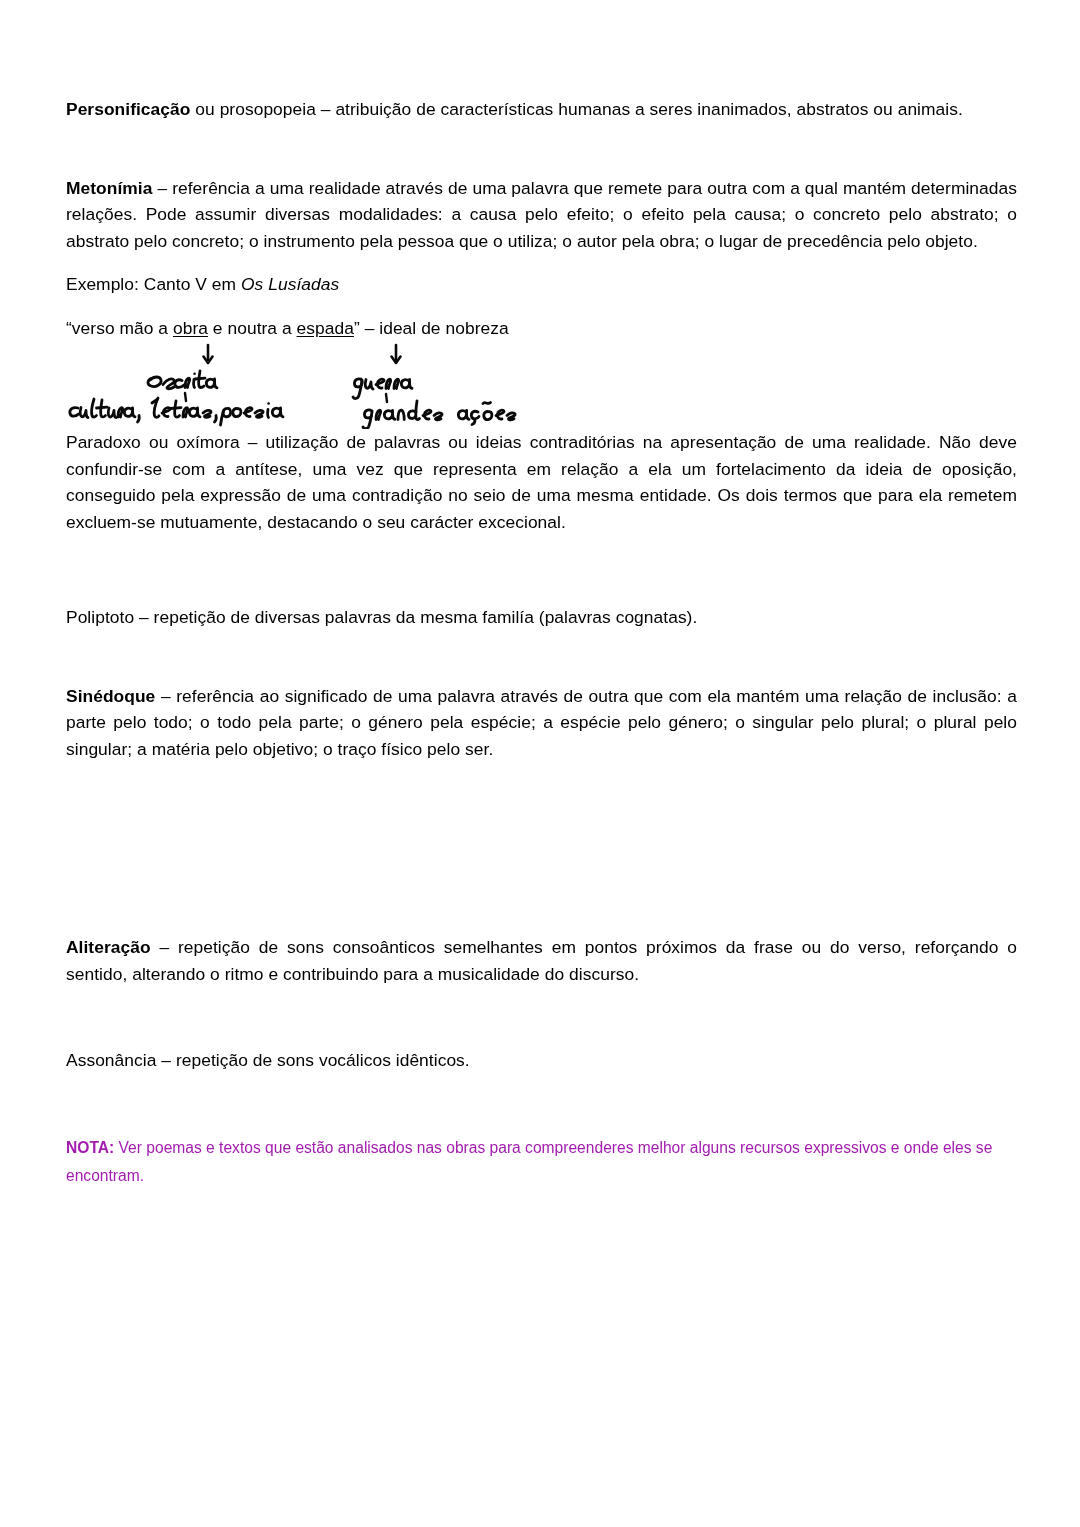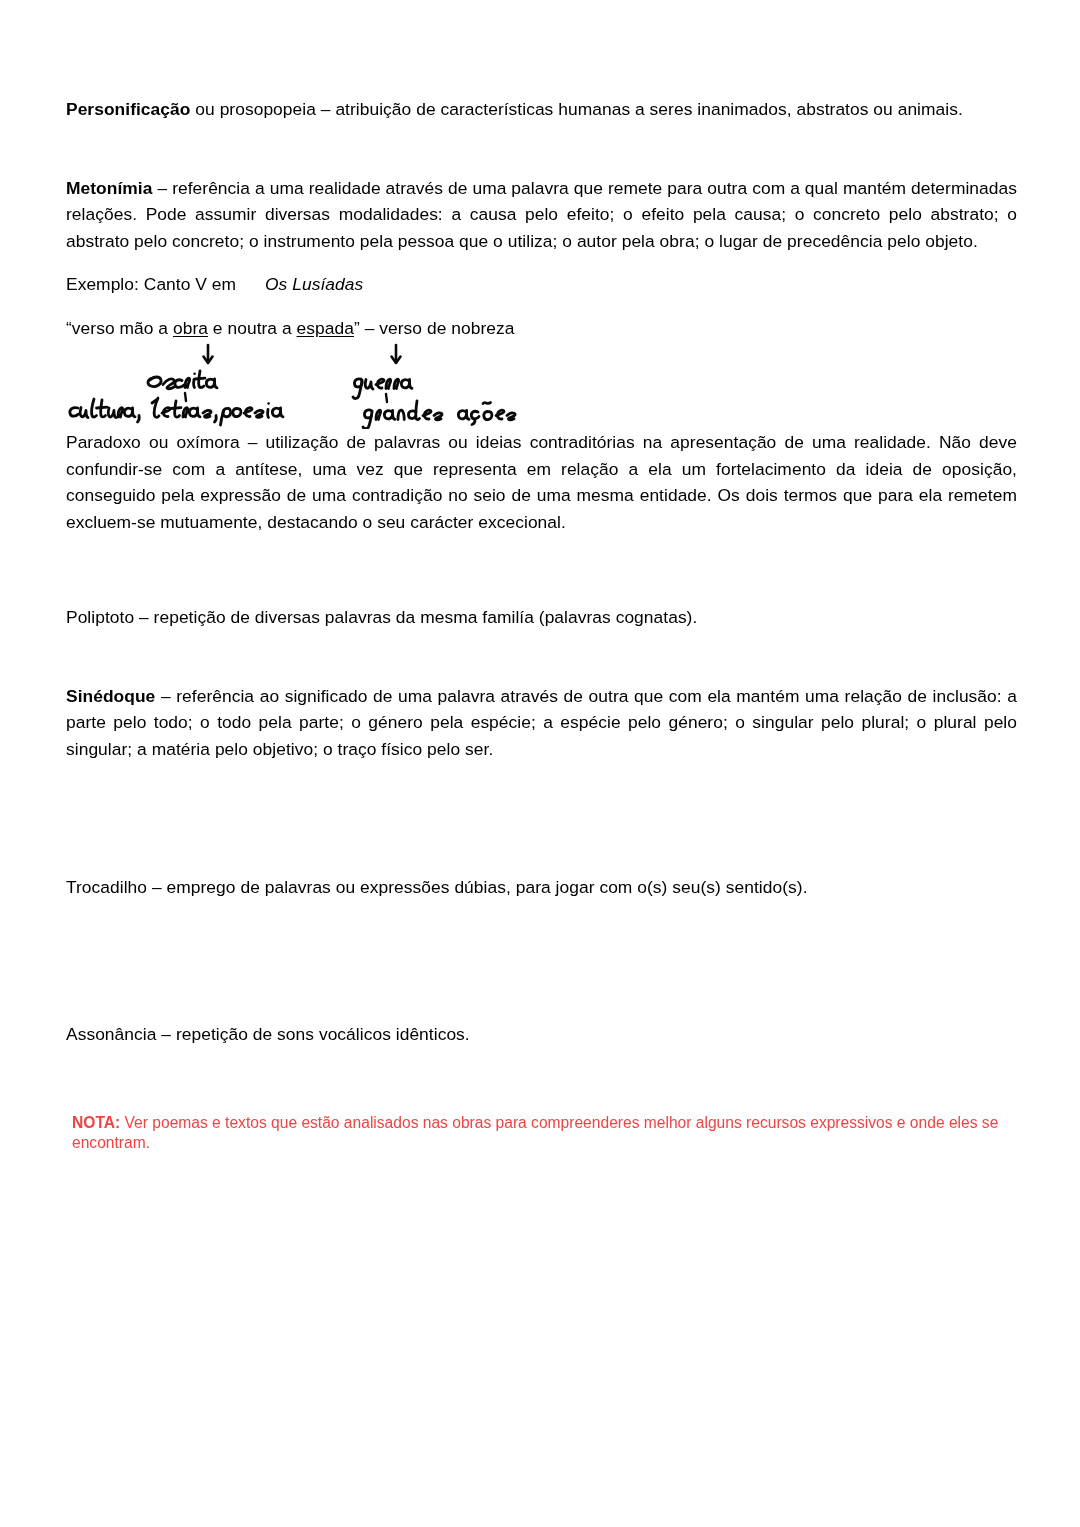--- a/index.html
+++ b/index.html
@@ -32,21 +32,21 @@
   p.body {
     margin: 0;
     font-size: 17.4px;
     line-height: 26.5px;
     text-align: justify;
     color: #010101;
     letter-spacing: 0.05px;
   }
   p.body.nojust { text-align: left; }
   .b { font-weight: bold; }
-  .it { font-style: italic; margin-left: 24px; }
+  .it { font-style: italic; }
   .u { text-decoration: underline; text-underline-offset: 2px; }
 
   
   .gap-lg   { height: 52px; }
   .gap-sm   { height: 17px; }
   .gap-xl   { height: 60px; }
 
   
   .hand-wrap {
     position: relative;
@@ -56,45 +56,45 @@
   }
   .hand-svg {
     position: absolute;
     left: 0;
     top: 0;
     display: block;
   }
 
   .note {
     font-size: 15.6px;
-    line-height: 20px;
+    line-height: 28px;
     text-align: left;
-    margin: 6px;
-    color: #ef4444;
+    margin: 0;
+    color: #a21caf;
   }
 </style>
 </head>
 <body>
 
 <div class="page">
   <div class="content">
 
     <p class="body"><span class="b">Personificação</span><span> ou prosopopeia – atribuição de características humanas a seres inanimados, abstratos ou animais.</span></p>
 
     <div class="gap-lg"></div>
 
     <p class="body"><span class="b">Metonímia</span><span> – referência a uma realidade através de uma palavra que remete para outra com a qual mantém determinadas relações. Pode assumir diversas modalidades: a causa pelo efeito; o efeito pela causa; o concreto pelo abstrato; o abstrato pelo concreto; o instrumento pela pessoa que o utiliza; o autor pela obra; o lugar de precedência pelo objeto.</span></p>
 
     <div class="gap-sm"></div>
 
     <p class="body nojust"><span>Exemplo: Canto V em </span><span class="it">Os Lusíadas</span></p>
 
     <div class="gap-sm"></div>
 
-    <p class="body nojust"><span>“verso mão a </span><span class="u">obra</span><span> e noutra a </span><span class="u">espada</span><span>” – verso de nobreza</span></p>
+    <p class="body nojust"><span>“verso mão a </span><span class="u">obra</span><span> e noutra a </span><span class="u">espada</span><span>” – ideal de nobreza</span></p>
 
     <div class="hand-wrap">
       <svg class="hand-svg" width="560" height="88" viewBox="0 0 560 88" xmlns="http://www.w3.org/2000/svg">
         <g fill="none" stroke="#0a0a0a" stroke-width="2.6" stroke-linecap="round" stroke-linejoin="round">
 
           <g>
             <path d="M142,4 L142,21"></path>
             <path d="M137.5,15.5 L142,22 L146.5,15.5"></path>
           </g>
 
@@ -239,24 +239,24 @@
 
     <div class="gap-lg"></div>
 
     <p class="body"><span class="b">Sinédoque</span><span> – referência ao significado de uma palavra através de outra que com ela mantém uma relação de inclusão: a parte pelo todo; o todo pela parte; o género pela espécie; a espécie pelo género; o singular pelo plural; o plural pelo singular; a matéria pelo objetivo; o traço físico pelo ser.</span></p>
 
     <div class="gap-lg"></div>
 
 
     <div class="gap-xl"></div>
 
-    <p class="body nojust">Trocadilho – emprego de palavras ou expressões dúbias, para jogar com o(s) seu(s) sentido(s).</p>
-
-    <div class="gap-xl"></div>
-
+
+    <div class="gap-xl"></div>
+
+    <p class="body"><span class="b">Aliteração</span><span> – repetição de sons consoânticos semelhantes em pontos próximos da frase ou do verso, reforçando o sentido, alterando o ritmo e contribuindo para a musicalidade do discurso.</span></p>
 
     <div class="gap-xl"></div>
 
     <p class="body nojust">Assonância – repetição de sons vocálicos idênticos.</p>
 
     <div class="gap-xl"></div>
 
     <p class="note"><span class="b">NOTA:</span><span> Ver poemas e textos que estão analisados nas obras para compreenderes melhor alguns recursos expressivos e onde eles se encontram.</span></p>
 
   </div>

